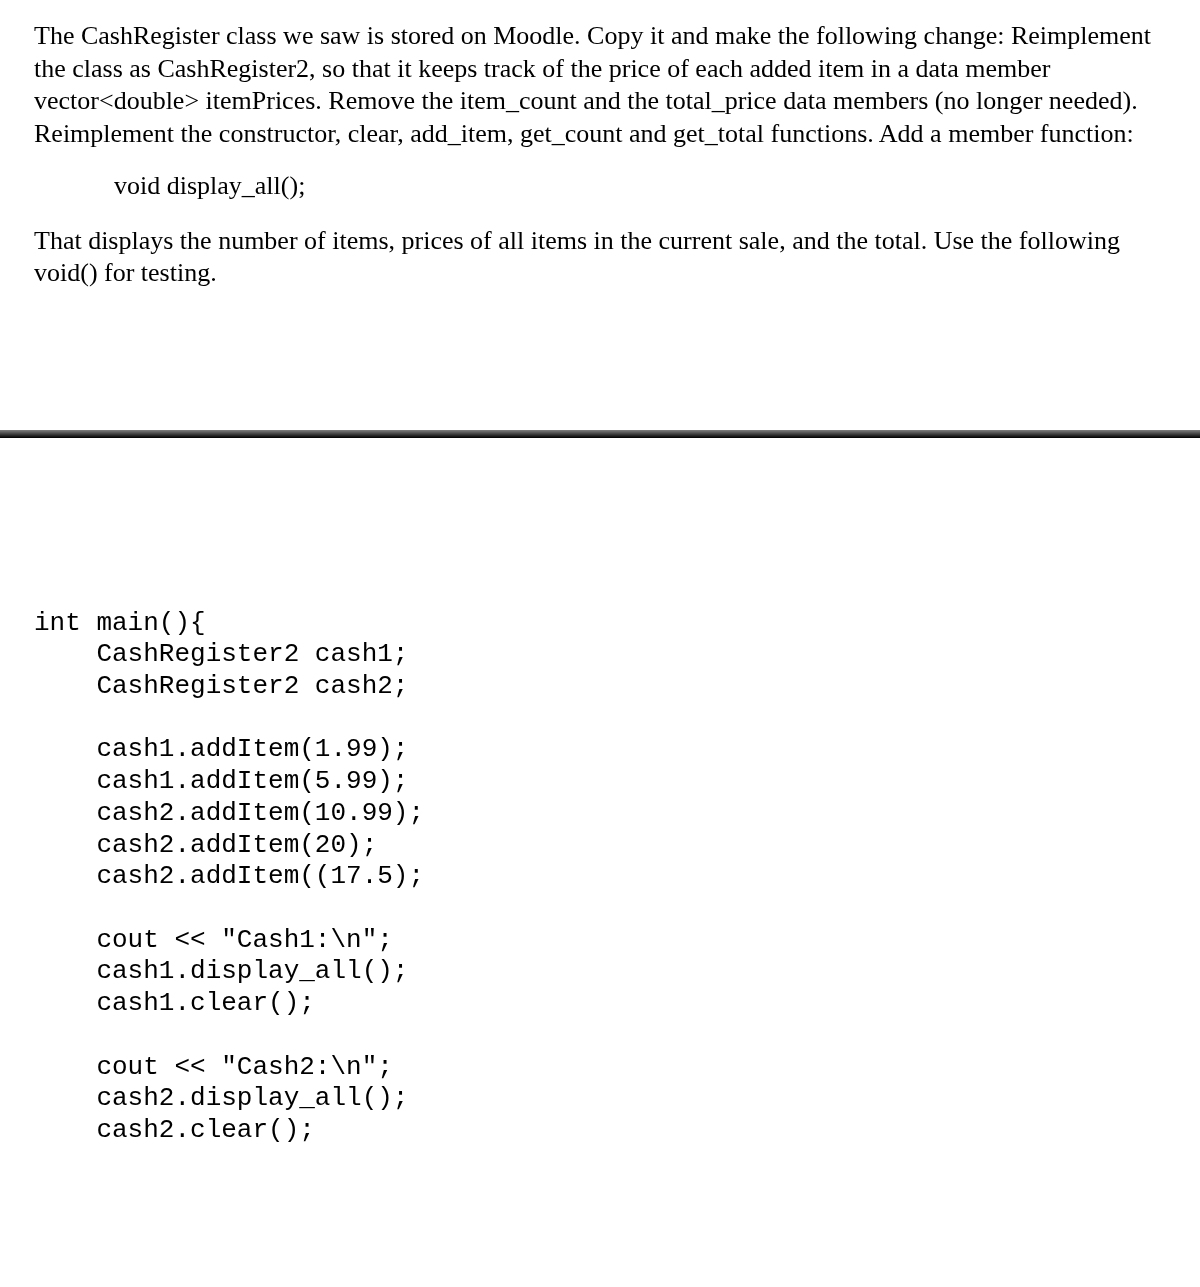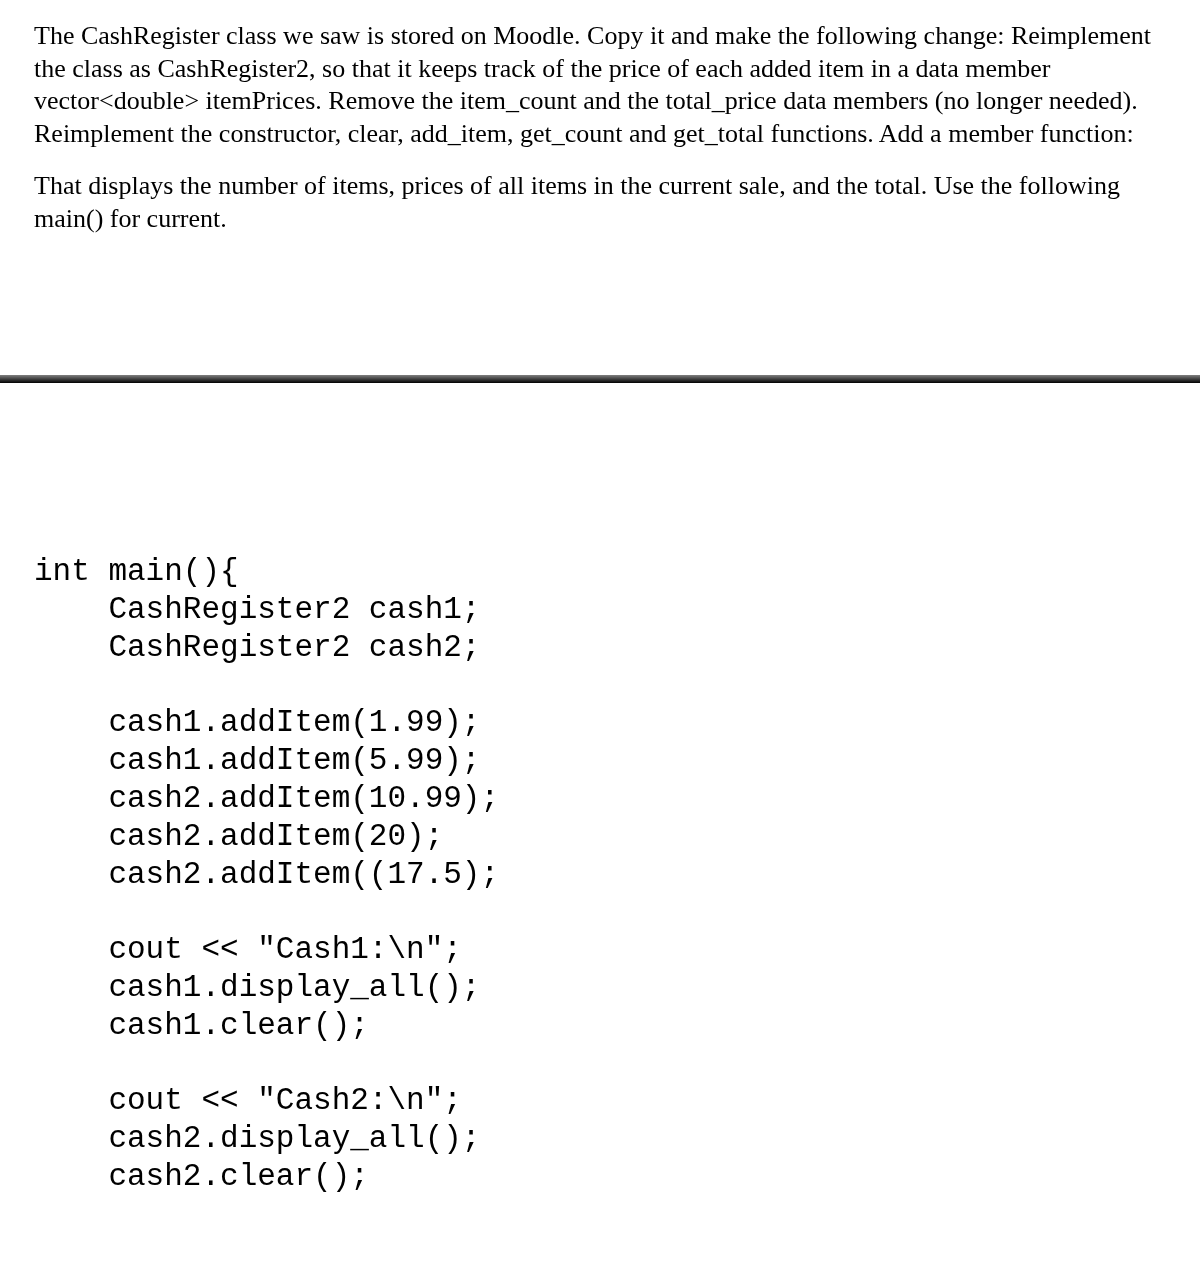--- a/index.html
+++ b/index.html
@@ -36,31 +36,32 @@
   .divider {
     width: 100%;
     height: 8px;
     background: linear-gradient(to bottom, #808080 0%, #000000 100%);
   }
   .page-bottom {
     padding: 170px 34px 0 34px;
   }
   .code {
     font-family: "Courier New", Courier, monospace;
-    font-size: 31px;
+    font-size: 26px;
     line-height: 1.22;
     white-space: pre;
   }
 </style>
 </head>
 <body>
 
 <div class="page-top">
   <div class="para">The CashRegister class we saw is stored on Moodle. Copy it and make the following change: Reimplement the class as CashRegister2, so that it keeps track of the price of each added item in a data member vector&lt;double&gt; itemPrices. Remove the item_count and the total_price data members (no longer needed). Reimplement the constructor, clear, add_item, get_count and get_total functions. Add a member function:</div>
-  <div class="para">That displays the number of items, prices of all items in the current sale, and the total. Use the following main() for current.</div>
+  <div class="func-indent">void display_all();</div>
+  <div class="para">That displays the number of items, prices of all items in the current sale, and the total. Use the following void() for testing.</div>
 </div>
 
 <div class="divider-wrap">
   <div class="divider"></div>
 </div>
 
 <div class="page-bottom">
   <div class="code">int main(){
     CashRegister2 cash1;
     CashRegister2 cash2;

